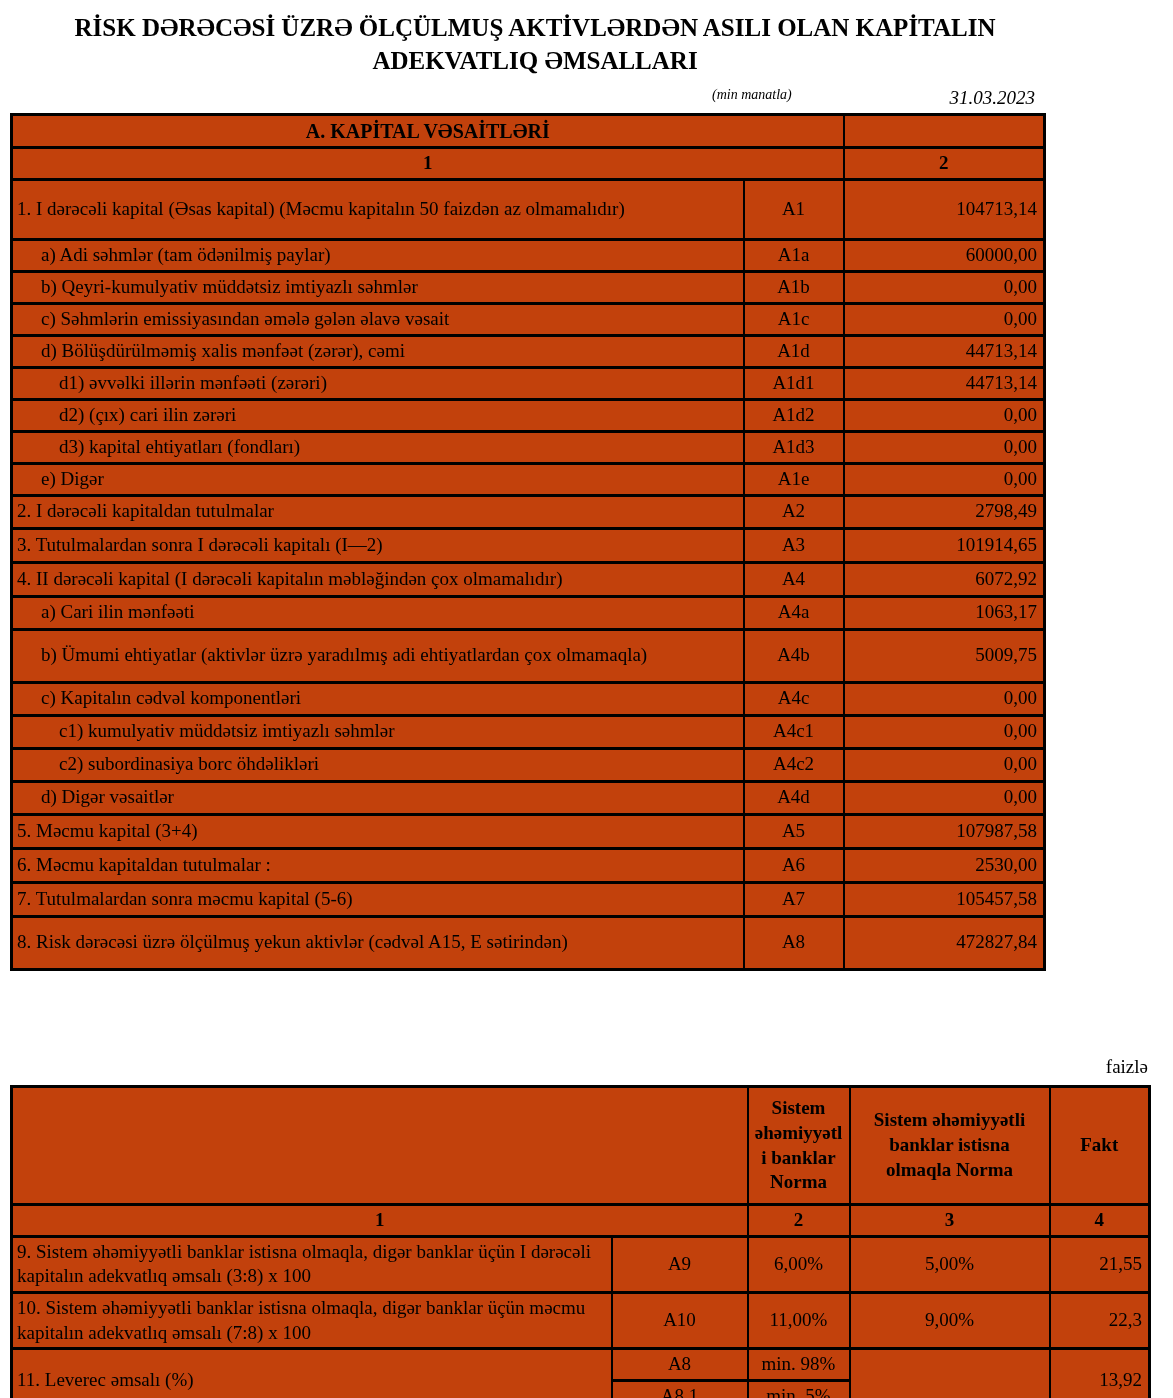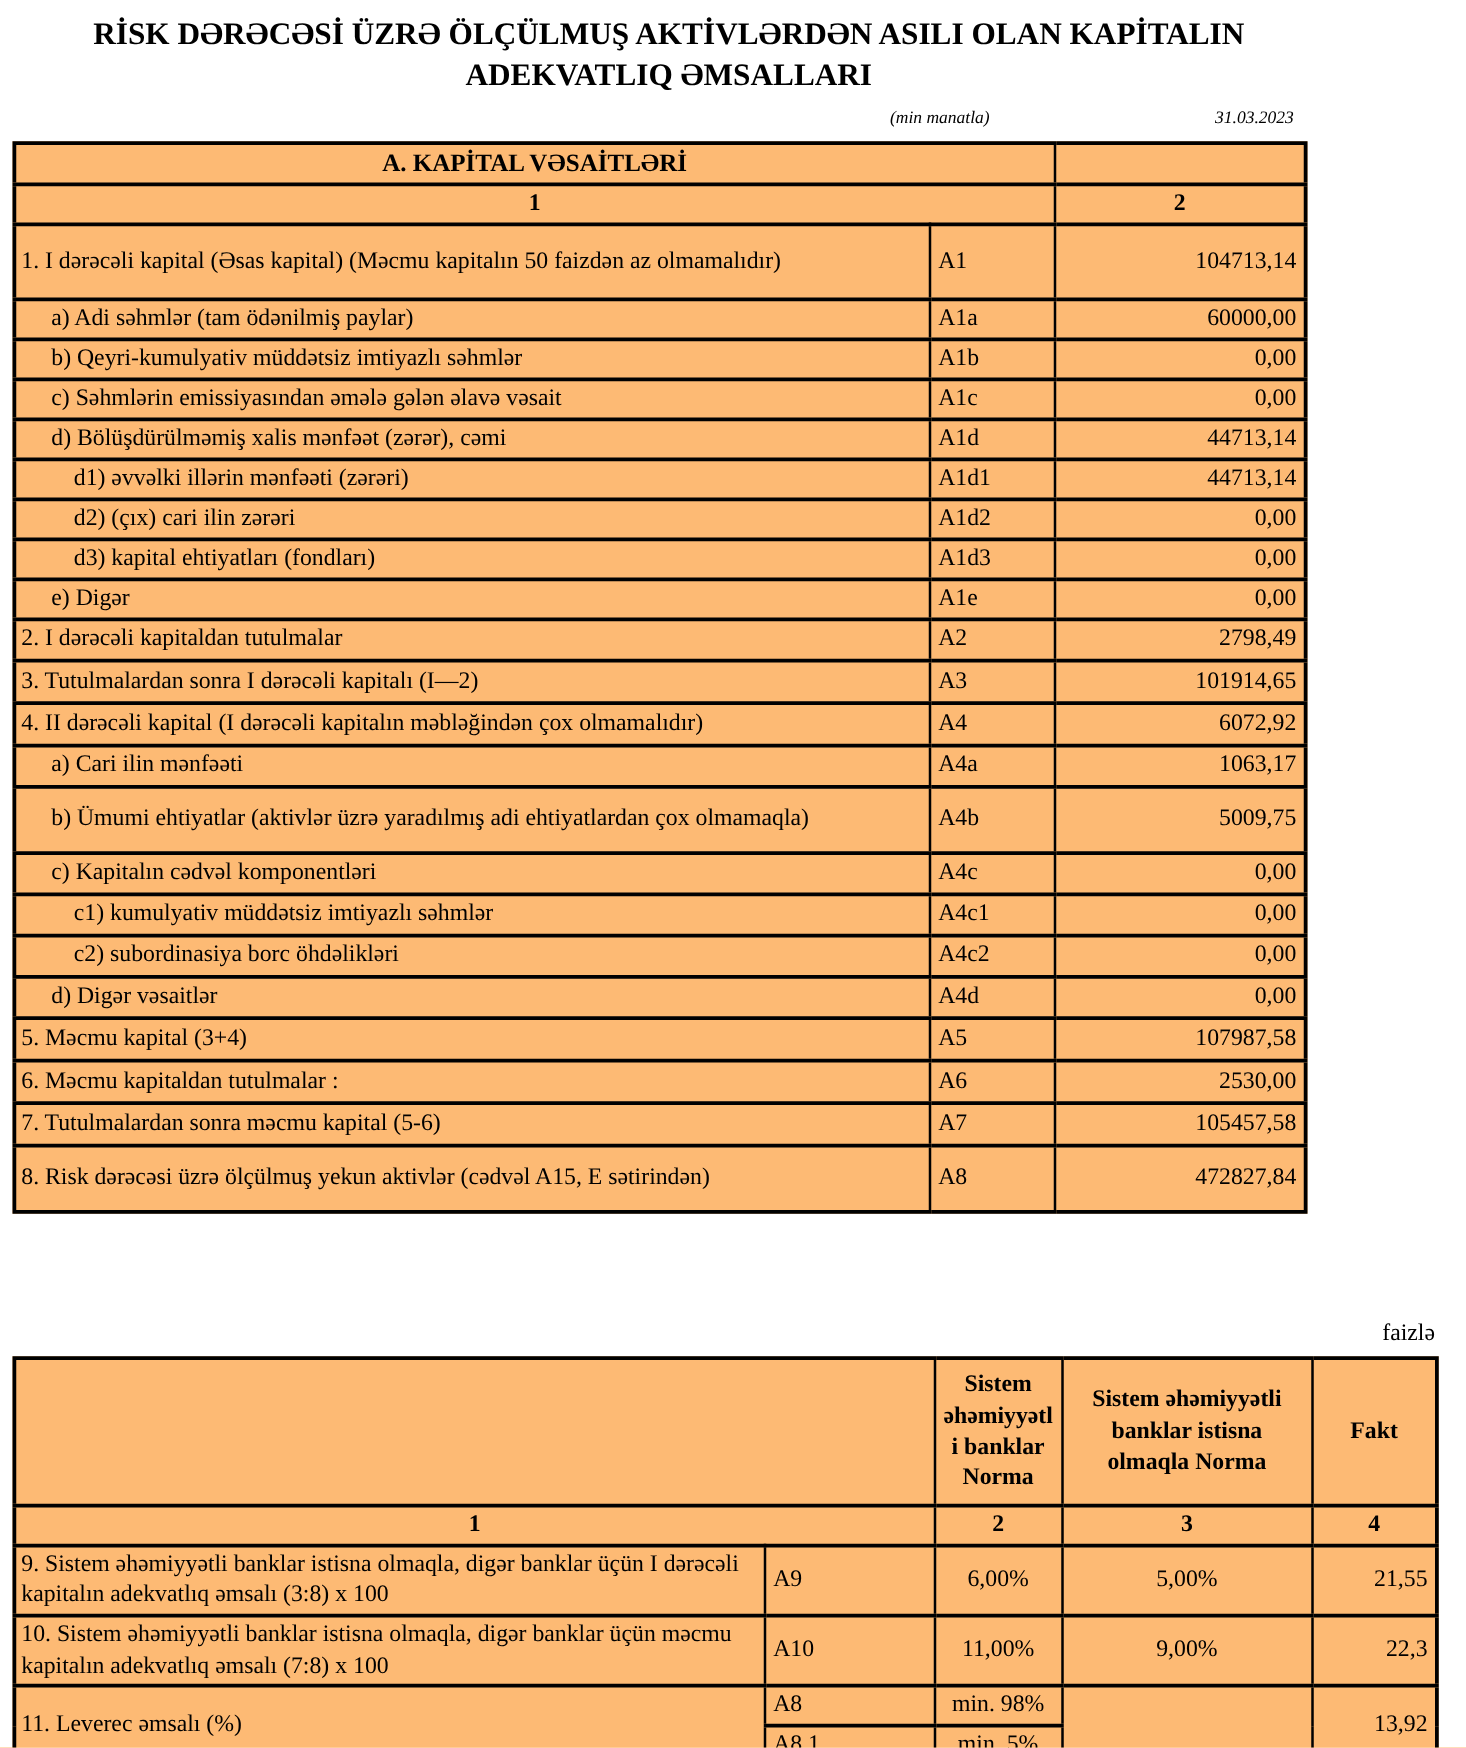--- a/index.html
+++ b/index.html
@@ -16,51 +16,51 @@
     position: absolute; top: 12px; left: 0; width: 1045px;
     text-align: center; font-weight: bold; font-size: 25px; line-height: 1.3; padding-left: 25px;
   }
   .title-block div { white-space: nowrap; }
   .unit-note {
     position: absolute; top: 87px; left: 712px;
     font-style: italic; font-size: 14px;
   }
   .report-date {
     position: absolute; top: 87px; left: 842px; width: 193px;
-    text-align: right; font-style: italic; font-size: 14px;
+    text-align: right; font-style: italic; font-size: 19px;
   }
   .percent-note {
     position: absolute; top: 1056px; left: 848px; width: 300px;
     text-align: right; font-size: 19px;
   }
   table {
     position: absolute;
     border-collapse: collapse;
     table-layout: fixed;
-    background: #fdba74;
+    background: #c2410c;
     border: 3px solid #000000;
   }
   td {
     border: 2px solid #000000;
     border-top-width: 3px;
     border-bottom-width: 3px;
     padding: 2px 6px;
     font-size: 19px;
     vertical-align: middle;
     overflow: hidden;
     line-height: 1.3;
   }
   .t1 { top: 113px; left: 10px; width: 1033px; }
   .t2 { top: 1085px; left: 10px; width: 1138px; }
   td.sec  { text-align: center; font-weight: bold; font-size: 20px; }
   td.cnum { text-align: center; font-weight: bold; }
   td.lab  { text-align: left; padding-left: 4px; }
   td.lab.ind1 { padding-left: 28px; }
   td.lab.ind2 { padding-left: 46px; }
-  td.code { }
+  td.code { text-align: center; }
   td.val  { text-align: right; padding-right: 6px; }
   td.ctr  { text-align: center; }
   td.hdr  { text-align: center; font-weight: bold; padding: 2px 4px; }
   td.wrapany { overflow-wrap: anywhere; }
   .b   { font-weight: normal; }
   .reg { font-weight: normal; }
 </style>
 </head>
 <body>
 

